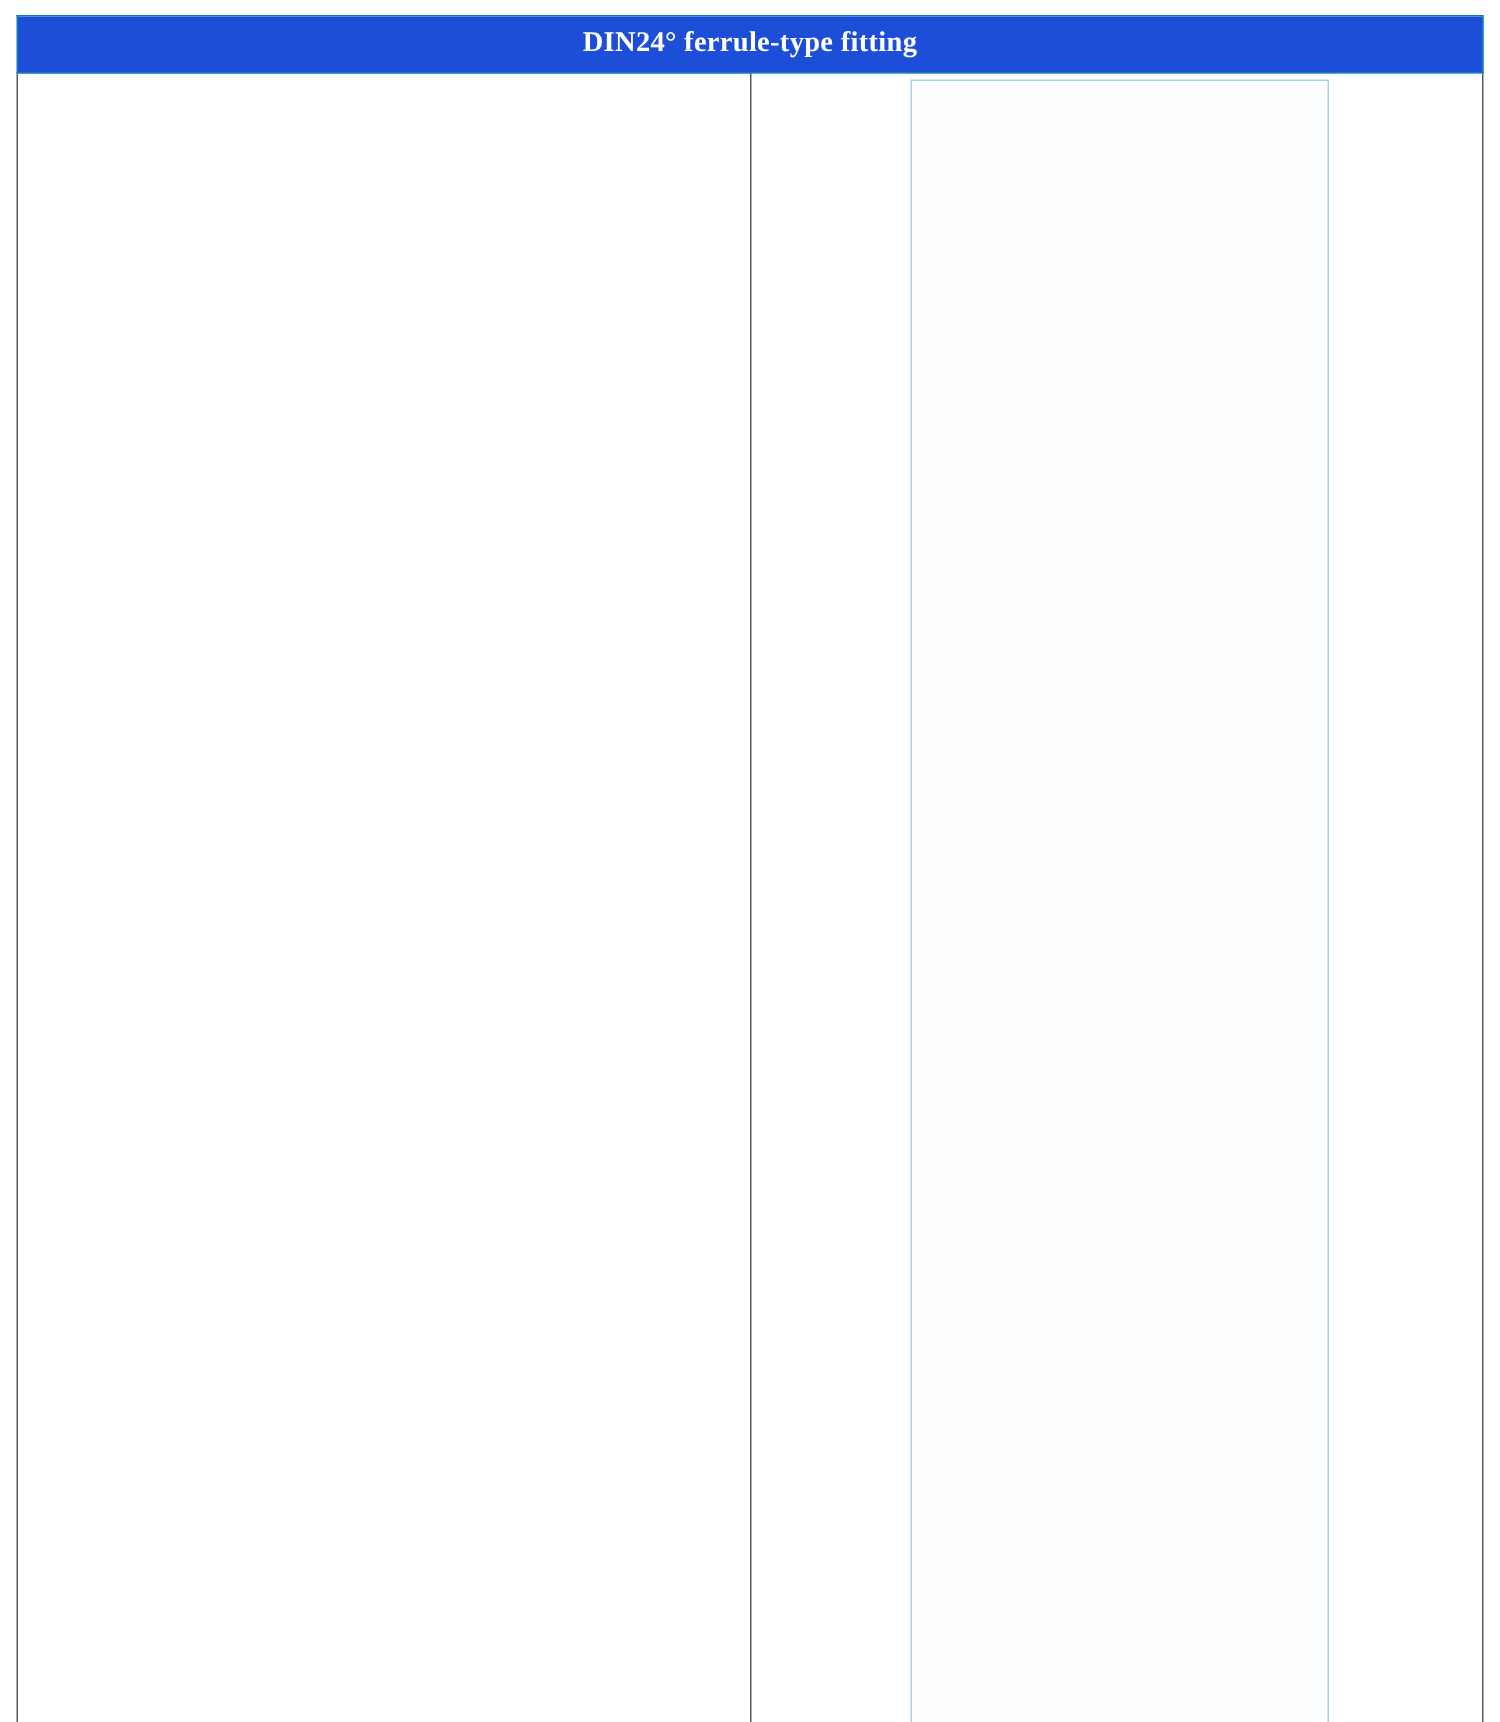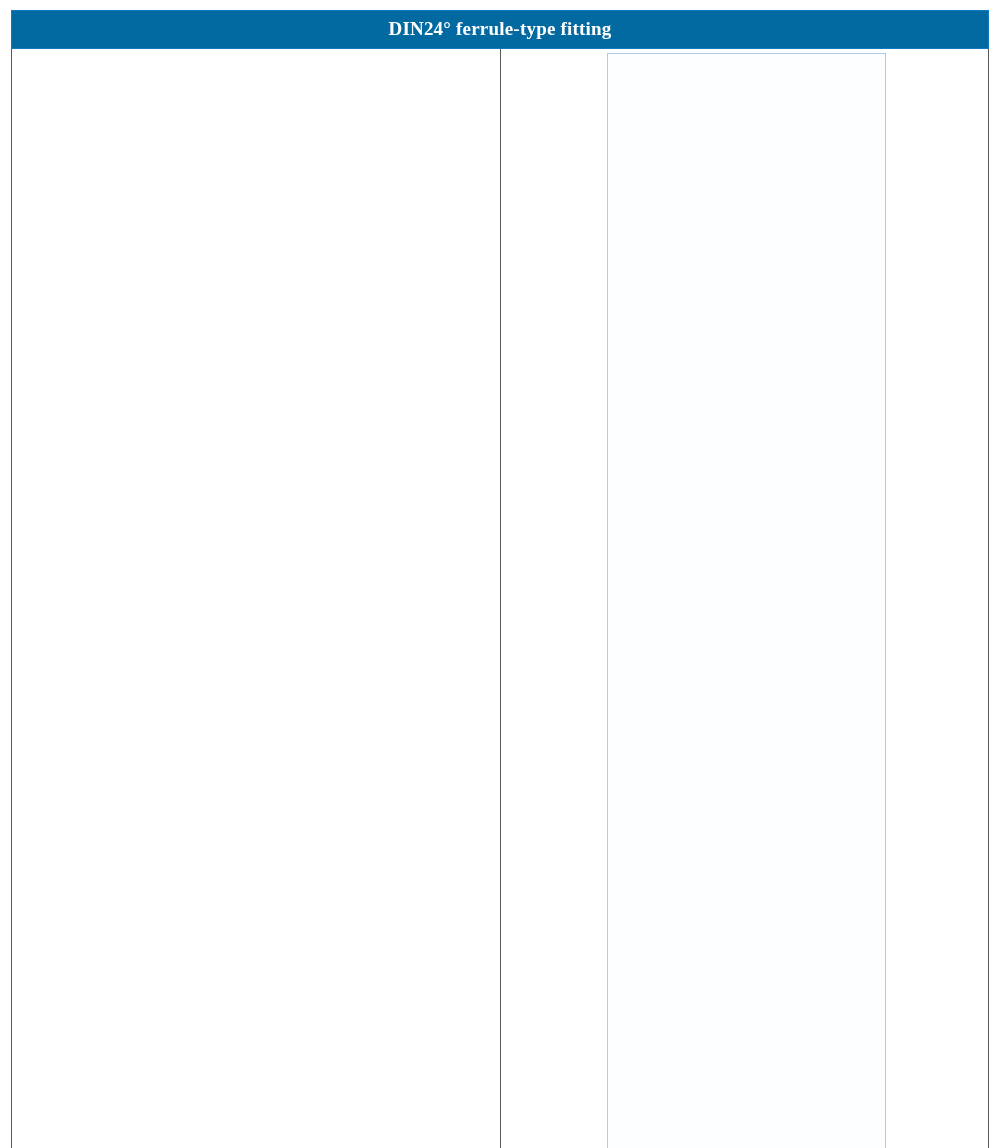--- a/index.html
+++ b/index.html
@@ -12,21 +12,21 @@
   .page{position:relative;width:1000px;height:1148px;box-sizing:border-box;}
 
   
   .tbl{
     width:978px;margin:0 auto;border-collapse:collapse;
     table-layout:fixed;background:#fff;
   }
   .tbl.t1{margin-top:10px;}
 
   .hdr-cell{
-    background:#0369a1;color:#ffffff;
+    background:#1d4ed8;color:#ffffff;
     font-family:"Liberation Serif", serif;
     font-size:19px;letter-spacing:.2px;
     text-align:center;
     padding:7px 0 8px 0;
     border:1px solid #1179c0;
   }
 
   .cat-cell{
     width:152px;
     text-align:center;

